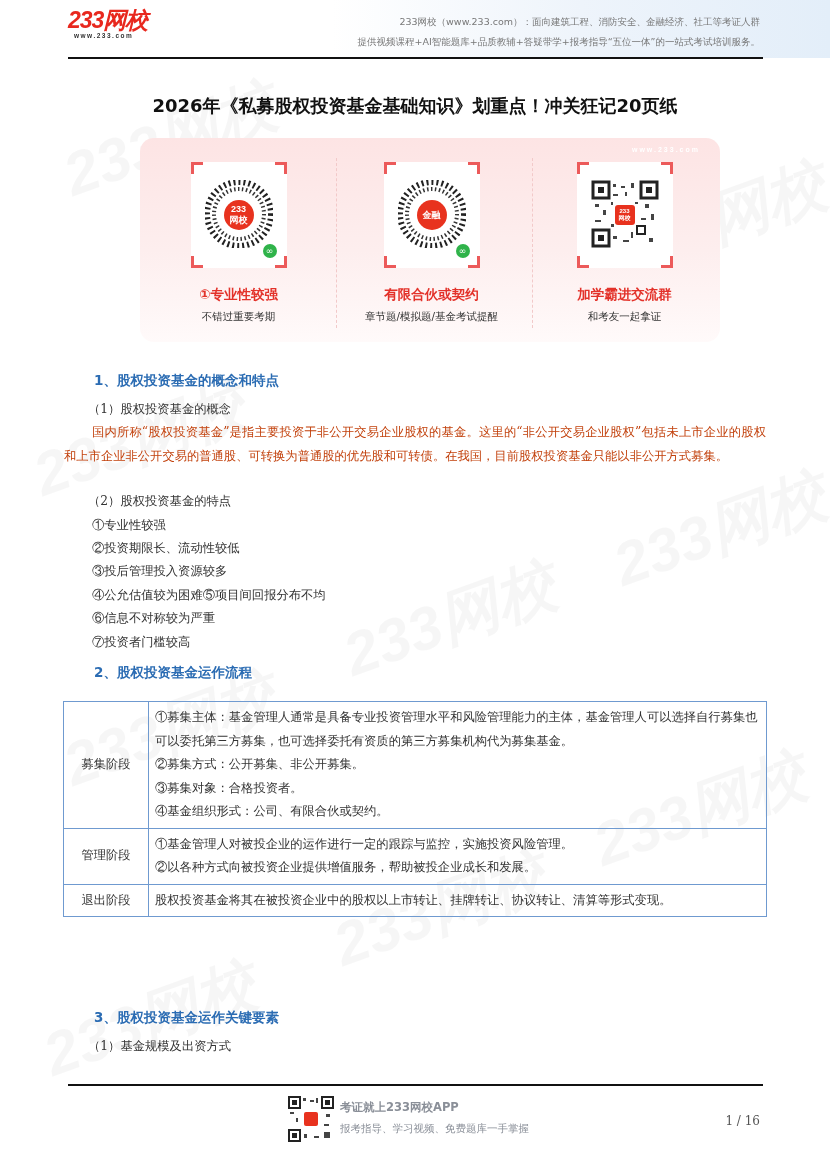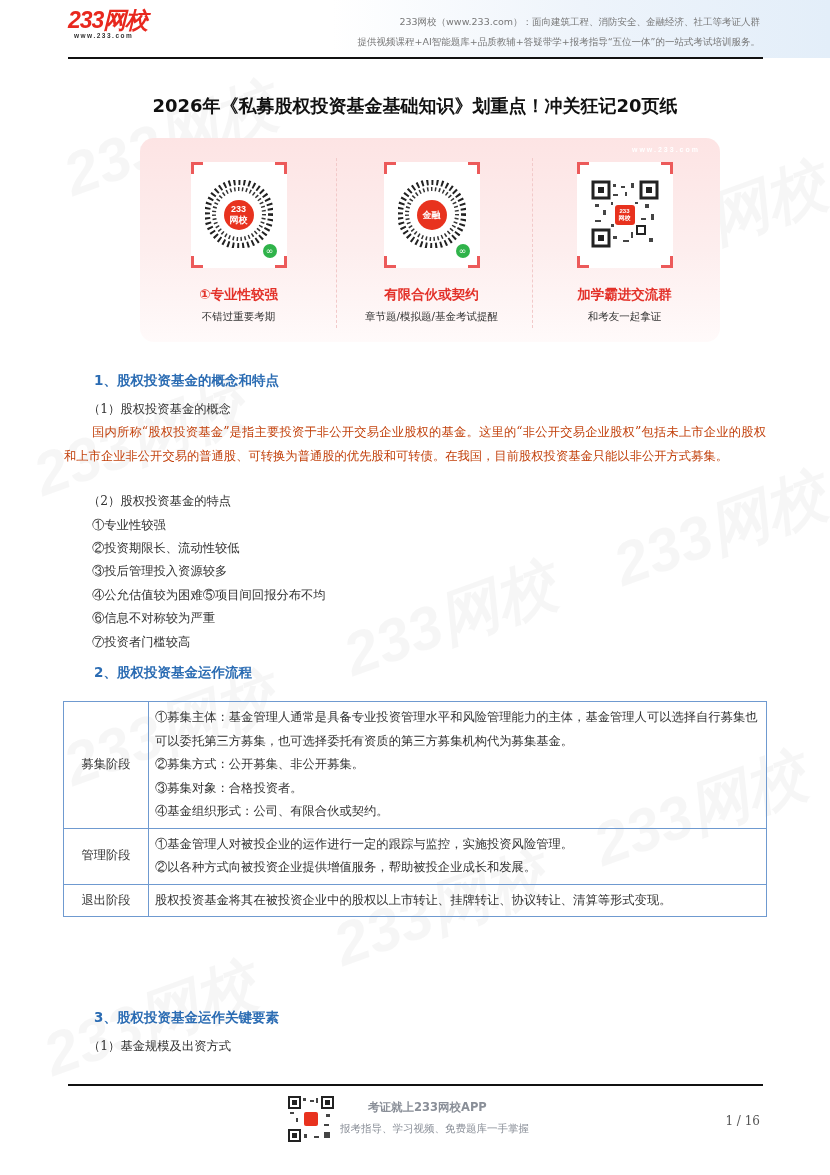--- a/index.html
+++ b/index.html
@@ -51,21 +51,21 @@
   .para { position: absolute; left: 64px; width: 702px; font-size: 12.3px; line-height: 23.5px; color: #c2410c; text-indent: 28px; text-align: justify; }
 
   
   table.flow { position: absolute; left: 63px; top: 701px; width: 704px; border-collapse: collapse; font-size: 12.3px; color: #333; }
   table.flow td { border: 1px solid #6f9ad0; padding: 4px 6px; line-height: 23.5px; vertical-align: middle; }
   table.flow td.stage { width: 85px; text-align: center; }
 
   
   .ftr-rule { position: absolute; left: 68px; top: 1084px; width: 695px; height: 2px; background: #111; }
   .ftr-qr { position: absolute; left: 288px; top: 1096px; width: 46px; height: 46px; }
-  .ftr-t1 { position: absolute; left: 340px; top: 1100px; font-family: "DejaVu Sans", sans-serif; font-weight: bold; font-size: 11.5px; color: #8a8f98; margin-left: 28px; }
+  .ftr-t1 { position: absolute; left: 340px; top: 1100px; font-family: "DejaVu Sans", sans-serif; font-weight: bold; font-size: 11.5px; color: #8a8f98; }
   .ftr-t2 { position: absolute; left: 340px; top: 1122px; font-family: "DejaVu Sans", sans-serif; font-size: 10.5px; color: #8a8f98; }
   .page-num { position: absolute; right: 70px; top: 1114px; font-size: 12px; color: #555; }
 </style>
 </head>
 <body>
 
 <div class="wm" style="left:60px;top:100px;">233网校</div>
 <div class="wm" style="left:610px;top:180px;">233网校</div>
 <div class="wm" style="left:30px;top:400px;">233网校</div>
 <div class="wm" style="left:610px;top:490px;">233网校</div>

